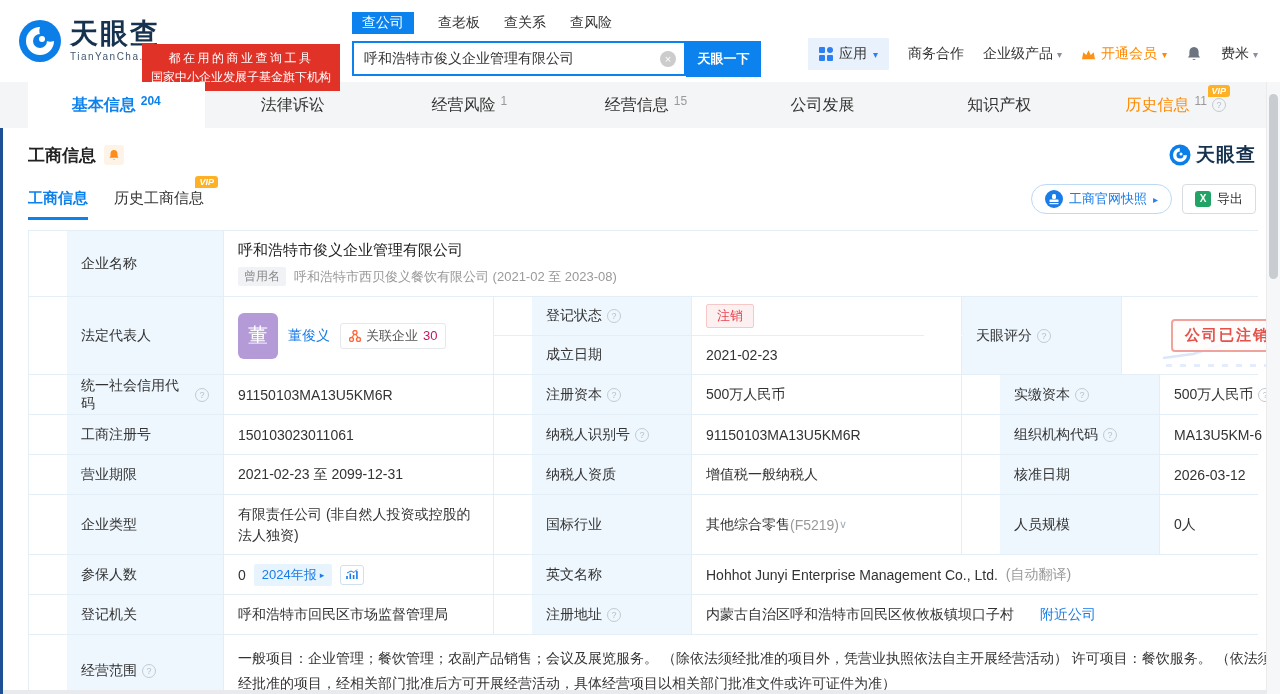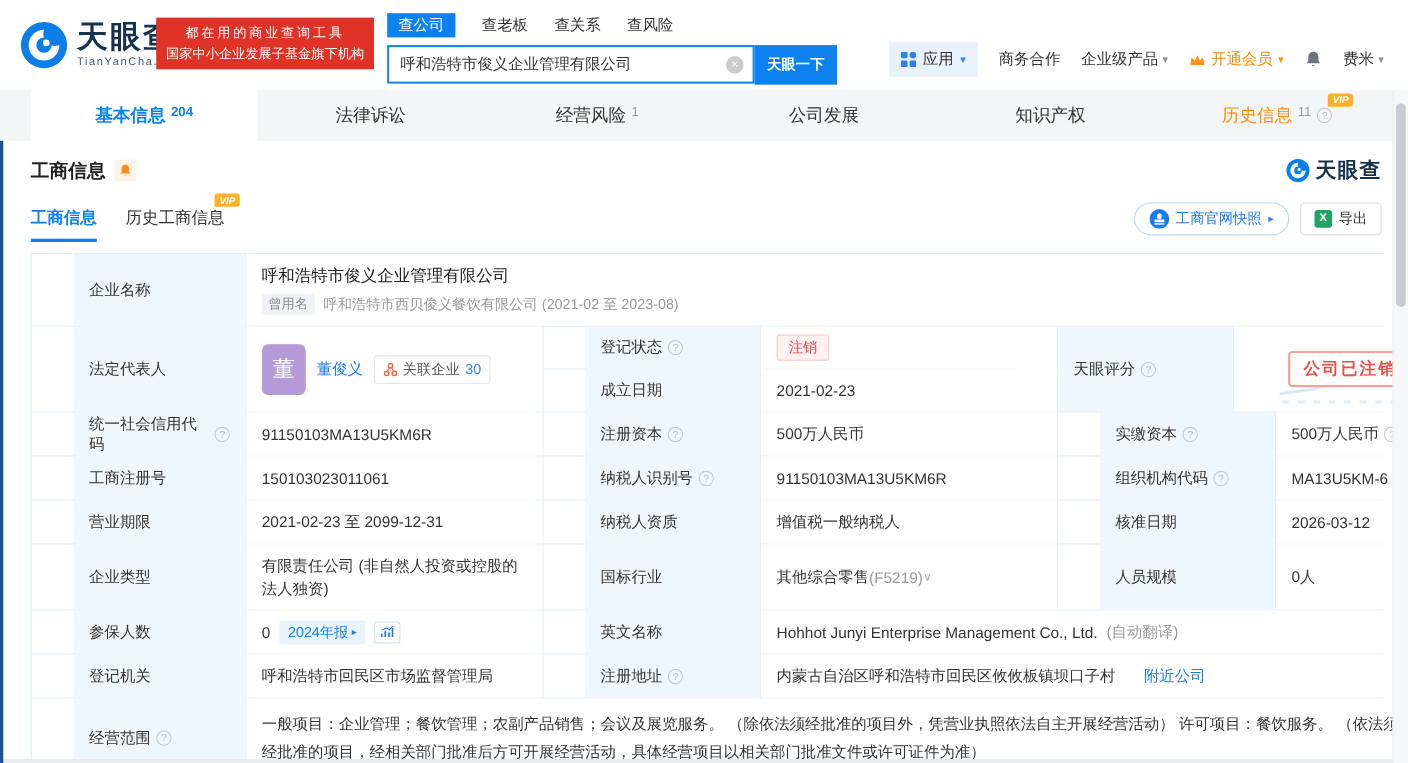--- a/index.html
+++ b/index.html
@@ -2,21 +2,21 @@
 <html><head>
 <meta charset="utf-8">
 <style>
   * { margin:0; padding:0; box-sizing:border-box; }
   html,body { width:1280px; height:694px; overflow:hidden; background:#fff;
     font-family:"Liberation Sans","DejaVu Sans",sans-serif; color:#333; }
   .hdr { position:relative; height:82px; background:#fff; }
   .logo { position:absolute; left:18px; top:19px; display:flex; align-items:center; gap:8px; }
   .logo-txt .cn { font-size:28px; font-weight:bold; color:#16324f; letter-spacing:2px; line-height:1; }
   .logo-txt .en { font-size:10px; color:#43586e; letter-spacing:1.5px; margin-top:3px; }
-  .promo { position:absolute; left:142px; top:16px; background:#e13228; color:#fff;
+  .promo { position:absolute; left:142px; top:44px; background:#e13228; color:#fff;
     padding:5px 9px; font-size:12px; line-height:1.55; text-align:center; }
   .promo .l1 { letter-spacing:2.5px; }
   .srch { position:absolute; left:352px; top:12px; }
   .stabs { display:flex; gap:24px; font-size:14px; align-items:center; margin-bottom:7px; }
   .stab { color:#333; cursor:pointer; }
   .stab.on { background:#0b82ee; color:#fff; padding:2px 10px; }
   .sbox { display:flex; }
   .inwrap { width:334px; height:35px; border:2px solid #0b82ee; position:relative; background:#fff; }
   .inwrap input { width:100%; height:100%; border:none; outline:none; font-size:14px; padding:0 32px 0 10px; color:#333;
     font-family:"Liberation Sans","DejaVu Sans",sans-serif; }
@@ -73,21 +73,21 @@
   .h66 { min-height:66px; } .h78 { min-height:78px; } .h40 { min-height:40px; } .h60 { min-height:60px; } .h69 { min-height:69px; }
   .namecell { flex-direction:column; align-items:flex-start; justify-content:center; gap:7px; }
   .cname { font-size:15px; color:#222; }
   .formerline { display:flex; align-items:center; gap:8px; font-size:13px; color:#999; }
   .formerbadge { background:#f0f2f5; color:#888; font-size:12px; padding:1px 6px; border-radius:2px; }
   .avatar { width:40px; height:46px; border-radius:6px; background:#b49bd8; color:#fff; font-size:20px;
     display:flex; align-items:center; justify-content:center; flex:none; }
   .bluelink { color:#1a7ce8; cursor:pointer; }
   .relbadge { display:flex; align-items:center; gap:5px; border:1px solid #e4e7eb; border-radius:3px;
     padding:3px 8px; font-size:13px; color:#555; cursor:pointer; background:#fff; }
-  .relcnt { color:#3b82f6; }
+  .relcnt { color:#be185d; }
   .midcol { width:430px; flex:none; display:flex; flex-direction:column; }
   .midrow { display:flex; flex:1; }
   .midrow:first-child { border-bottom:1px solid #e3eef6; }
   .midrow .lab, .midrow .val { min-height:38px; }
   .cancelbadge { background:#fdf0f0; border:1px solid #f7c8c8; color:#e74550; font-size:13px;
     padding:2px 10px; border-radius:2px; }
   .stampcell { position:relative; justify-content:center; }
   .stamp { position:relative; z-index:2; border:2px solid #f0a39c; color:#e4514a; background:rgba(255,252,252,.85);
     font-weight:bold; font-size:15px; letter-spacing:2px; padding:5px 12px; border-radius:4px; }
   .faintchart { position:absolute; z-index:1; left:50%; top:50%; transform:translate(-50%,-50%); }
@@ -180,20 +180,24 @@
     <span class="cnt">204</span>
   </div>
   <div class="tab">
     <span>法律诉讼</span>
   </div>
   <div class="tab">
     <span>经营风险</span>
     <span class="cnt">1</span>
   </div>
   <div class="tab">
+    <span>经营信息</span>
+    <span class="cnt">15</span>
+  </div>
+  <div class="tab">
     <span>公司发展</span>
   </div>
   <div class="tab">
     <span>知识产权</span>
   </div>
   <div class="tab hist">
     <span class="vipbadge">VIP</span>
     <span>历史信息</span>
     <span class="cnt">11</span>
     <span class="qm">?</span>

